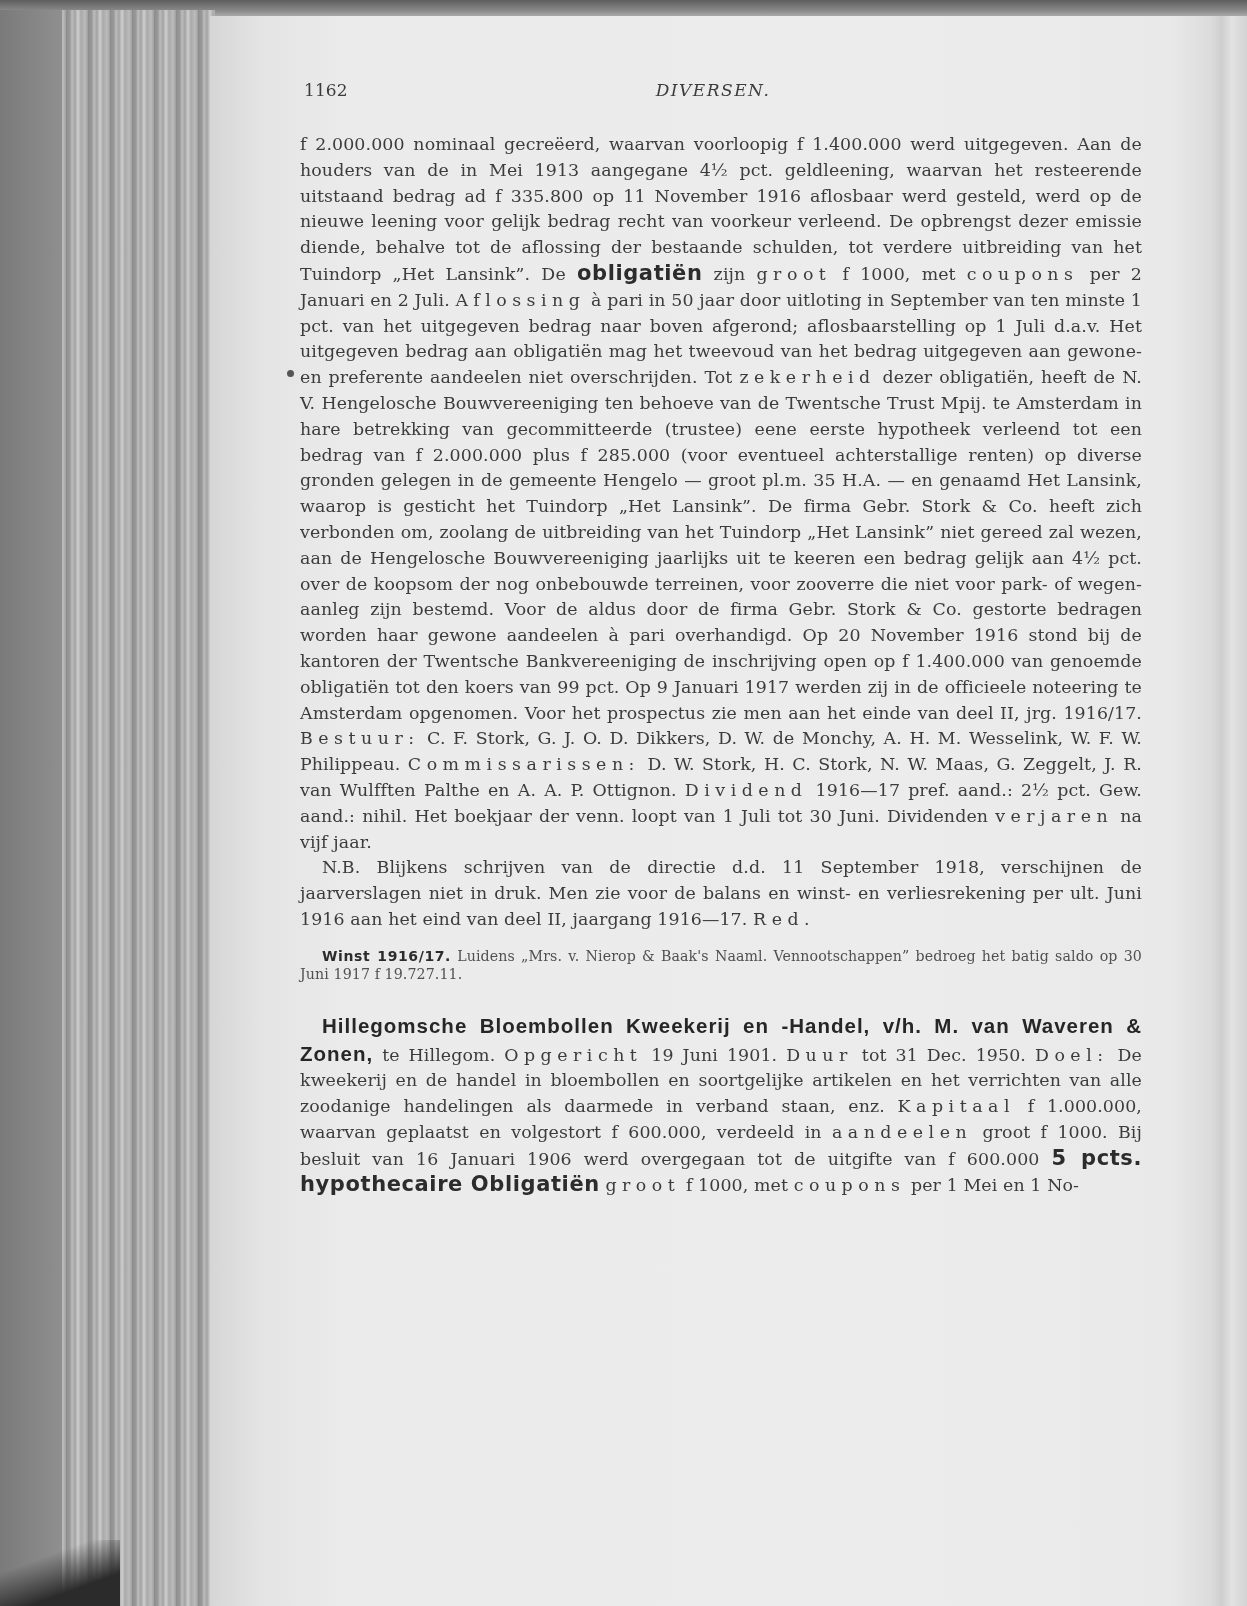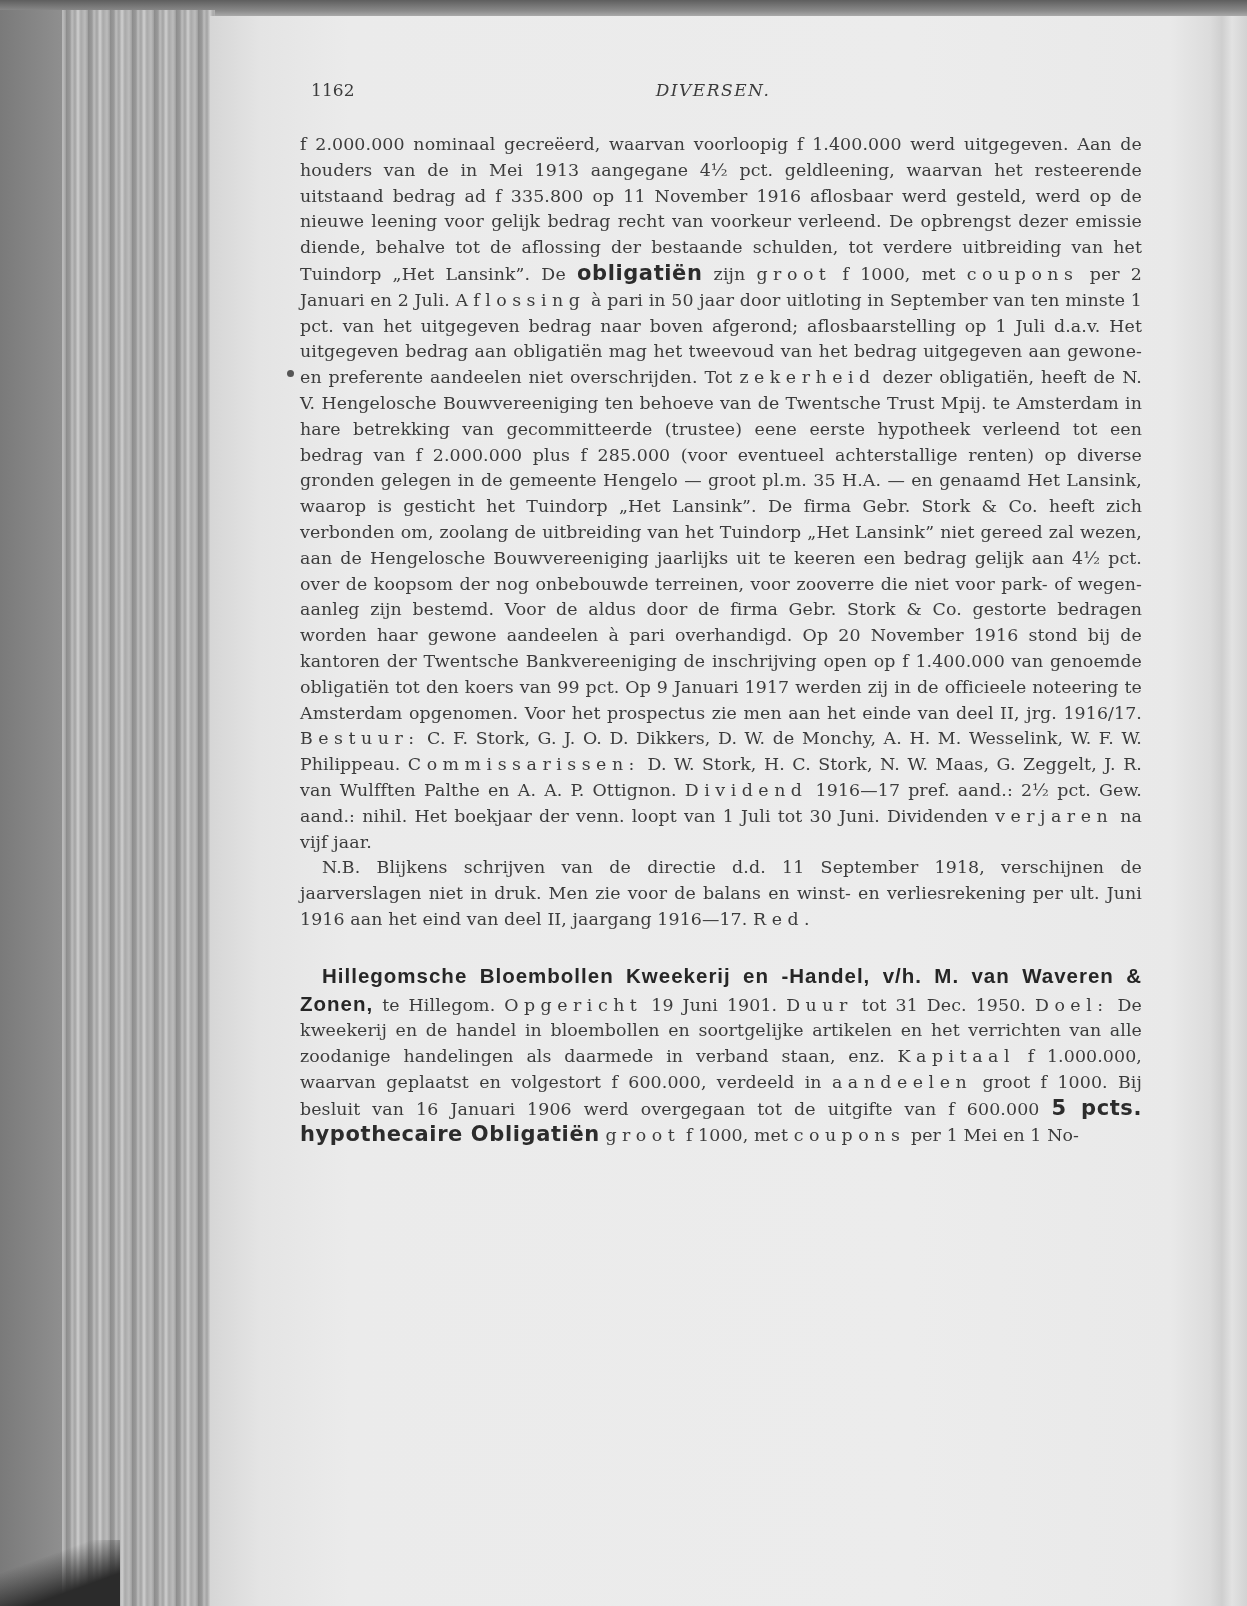--- a/index.html
+++ b/index.html
@@ -37,21 +37,21 @@
   }
   .content {
     position: absolute; left: 300px; top: 78px; width: 842px;
     color: #3c3c3c; font-size: 17.4px; line-height: 25.8px;
     letter-spacing: 0.1px;
   }
   .running-head {
     display: flex; position: relative; height: 26px; margin-bottom: 28px;
     font-size: 17px;
   }
-  .page-number { position: absolute; left: 4px; top: 0; margin-left: 7px; }
+  .page-number { position: absolute; left: 4px; top: 0; }
   .section-title { position: absolute; left: 0; right: 16px; text-align: center; font-style: italic; letter-spacing: 1.5px; }
   p { margin: 0; text-align: justify; text-align-last: left; }
   .spaced { letter-spacing: 5.5px; }
   .bold-sans { font-family: "DejaVu Sans", sans-serif; font-weight: bold; font-size: 21px; letter-spacing: 0.6px; color: #2c2c2c; }
   .indent { text-indent: 22px; }
   .footnote {
     margin-top: 14px; font-size: 14.2px; line-height: 18px; color: #505050;
   }
   .footnote .bold-sans { font-size: 14px; }
   .entry { margin-top: 30px; }
@@ -80,19 +80,22 @@
   </div>
 
   <p>
     <span>f 2.000.000 nominaal gecreëerd, waarvan voorloopig f 1.400.000 werd uitgegeven. Aan de houders van de in Mei 1913 aangegane 4½ pct. geldleening, waarvan het resteerende uitstaand bedrag ad f 335.800 op 11 November 1916 aflosbaar werd gesteld, werd op de nieuwe leening voor gelijk bedrag recht van voorkeur verleend. De opbrengst dezer emissie diende, behalve tot de aflossing der bestaande schulden, tot verdere uitbreiding van het Tuindorp „Het Lansink”. De </span><span class="bold-sans">obligatiën</span><span> zijn </span><span class="spaced">groot</span><span> f 1000, met </span><span class="spaced">coupons</span><span> per 2 Januari en 2 Juli. </span><span class="spaced">Aflossing</span><span> à pari in 50 jaar door uitloting in September van ten minste 1 pct. van het uitgegeven bedrag naar boven afgerond; aflosbaarstelling op 1 Juli d.a.v. Het uitgegeven bedrag aan obligatiën mag het tweevoud van het bedrag uitgegeven aan gewone- en preferente aandeelen niet overschrijden. Tot </span><span class="spaced">zekerheid</span><span> dezer obligatiën, heeft de N. V. Hengelosche Bouwvereeniging ten behoeve van de Twentsche Trust Mpij. te Amsterdam in hare betrekking van gecommitteerde (trustee) eene eerste hypotheek verleend tot een bedrag van f 2.000.000 plus f 285.000 (voor eventueel achterstallige renten) op diverse gronden gelegen in de gemeente Hengelo — groot pl.m. 35 H.A. — en genaamd Het Lansink, waarop is gesticht het Tuindorp „Het Lansink”. De firma Gebr. Stork &amp; Co. heeft zich verbonden om, zoolang de uitbreiding van het Tuindorp „Het Lansink” niet gereed zal wezen, aan de Hengelosche Bouwvereeniging jaarlijks uit te keeren een bedrag gelijk aan 4½ pct. over de koopsom der nog onbebouwde terreinen, voor zooverre die niet voor park- of wegen-aanleg zijn bestemd. Voor de aldus door de firma Gebr. Stork &amp; Co. gestorte bedragen worden haar gewone aandeelen à pari overhandigd. Op 20 November 1916 stond bij de kantoren der Twentsche Bankvereeniging de inschrijving open op f 1.400.000 van genoemde obligatiën tot den koers van 99 pct. Op 9 Januari 1917 werden zij in de officieele noteering te Amsterdam opgenomen. Voor het prospectus zie men aan het einde van deel II, jrg. 1916/17. </span><span class="spaced">Bestuur:</span><span> C. F. Stork, G. J. O. D. Dikkers, D. W. de Monchy, A. H. M. Wesselink, W. F. W. Philippeau. </span><span class="spaced">Commissarissen:</span><span> D. W. Stork, H. C. Stork, N. W. Maas, G. Zeggelt, J. R. van Wulfften Palthe en A. A. P. Ottignon. </span><span class="spaced">Dividend</span><span> 1916—17 pref. aand.: 2½ pct. Gew. aand.: nihil. Het boekjaar der venn. loopt van 1 Juli tot 30 Juni. Dividenden </span><span class="spaced">verjaren</span><span> na vijf jaar.</span>
   </p>
 
   <p class="indent">
     <span>N.B. Blijkens schrijven van de directie d.d. 11 September 1918, verschijnen de jaarverslagen niet in druk. Men zie voor de balans en winst- en verliesrekening per ult. Juni 1916 aan het eind van deel II, jaargang 1916—17. </span><span class="spaced">Red.</span>
   </p>
 
+  <p class="footnote indent">
+    <span class="bold-sans">Winst 1916/17.</span><span> Luidens „Mrs. v. Nierop &amp; Baak's Naaml. Vennootschappen” bedroeg het batig saldo op 30 Juni 1917 f 19.727.11.</span>
+  </p>
 
   <div class="entry">
     <p class="first">
       <span class="heading">Hillegomsche Bloembollen Kweekerij en -Handel, v/h. M. van Waveren &amp; Zonen,</span><span> te Hillegom. </span><span class="spaced">Opgericht</span><span> 19 Juni 1901. </span><span class="spaced">Duur</span><span> tot 31 Dec. 1950. </span><span class="spaced">Doel:</span><span> De kweekerij en de handel in bloembollen en soortgelijke artikelen en het verrichten van alle zoodanige handelingen als daarmede in verband staan, enz. </span><span class="spaced">Kapitaal</span><span> f 1.000.000, waarvan geplaatst en volgestort f 600.000, verdeeld in </span><span class="spaced">aandeelen</span><span> groot f 1000. Bij besluit van 16 Januari 1906 werd overgegaan tot de uitgifte van f 600.000 </span><span class="bold-sans">5 pcts. hypothecaire Obligatiën</span><span> </span><span class="spaced">groot</span><span> f 1000, met </span><span class="spaced">coupons</span><span> per 1 Mei en 1 No-</span>
     </p>
   </div>
 </div>
 
 </body></html>

